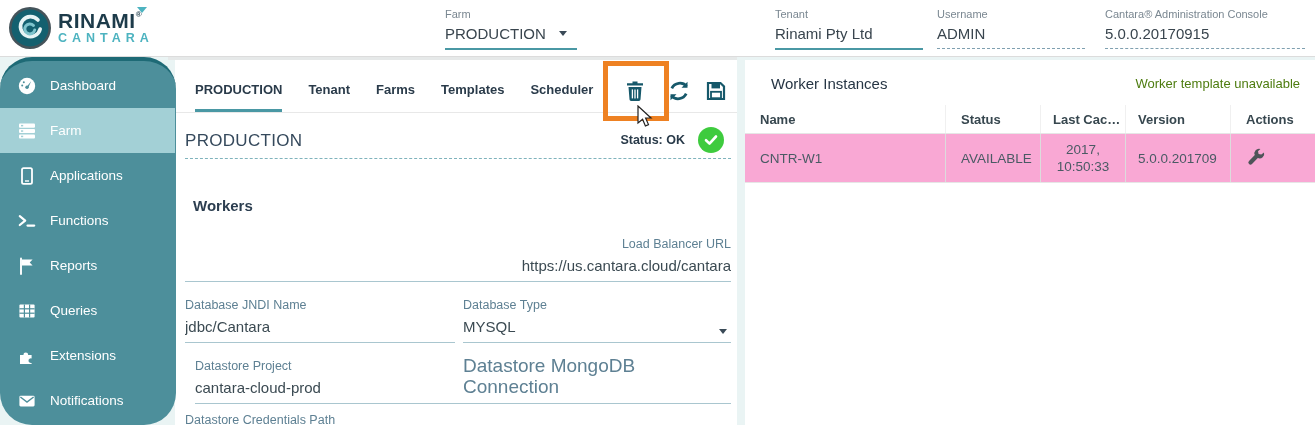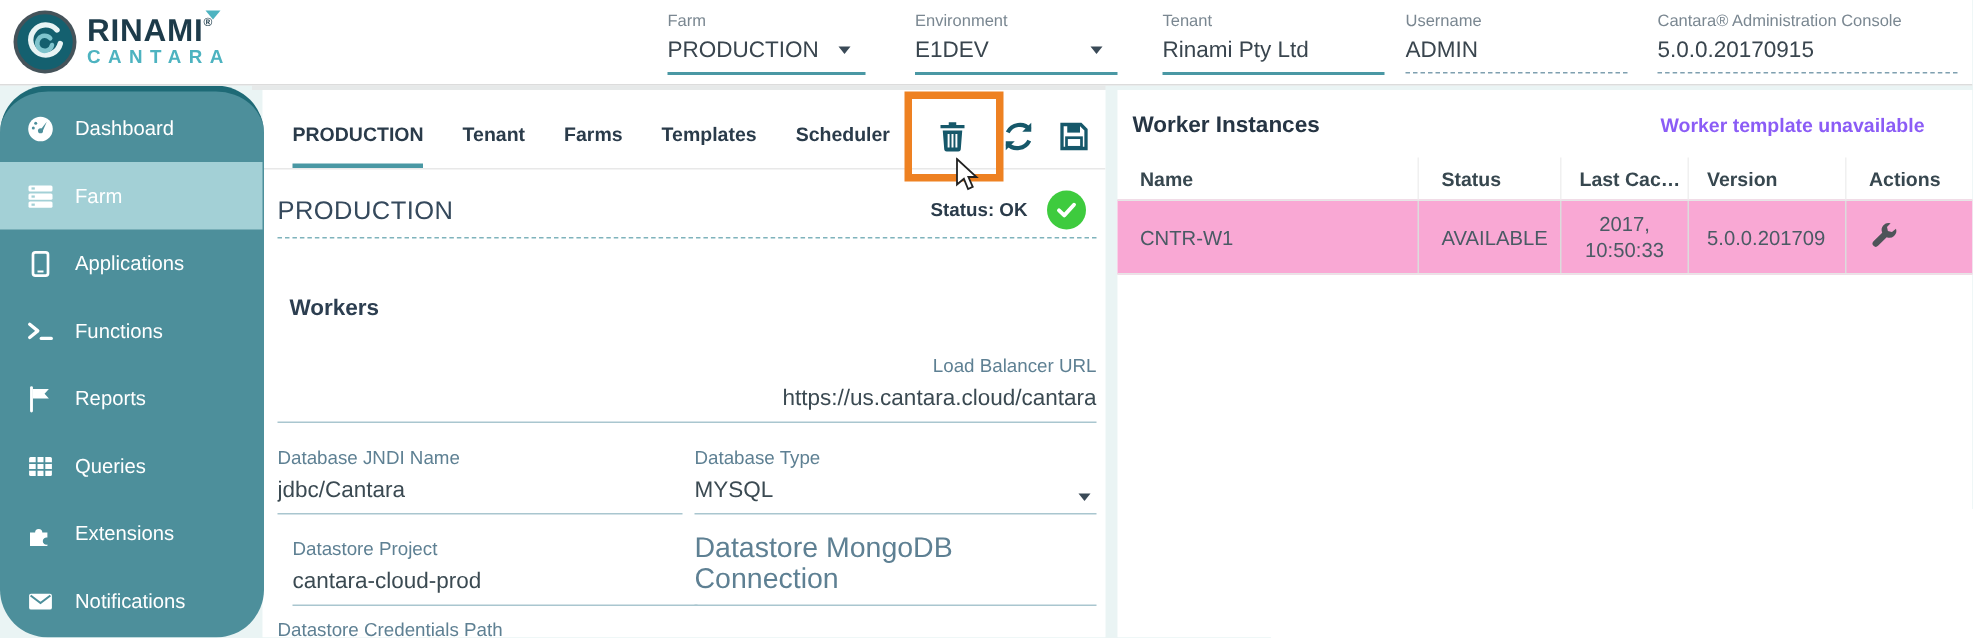--- a/index.html
+++ b/index.html
@@ -67,22 +67,22 @@
   .ffield .fcaret { position:absolute; right:4px; bottom:8px; width:0; height:0; border-left:4.5px solid transparent; border-right:4.5px solid transparent; border-top:5.5px solid #3a4a57; }
   .ff-lb     { left:10px;  top:176px; width:546px; height:46px;text-align:right; }
   .ff-jndi   { left:10px;  top:237px; width:270px; height:46px; }
   .ff-dbtype { left:288px; top:237px; width:268px; height:46px; }
   .ff-dsproj { left:20px;  top:298px; width:270px; height:46px; }
   .ff-mongo  { left:288px; top:295px; width:268px; height:49px; }
   .ff-mongo .flabel { font-size:19px; line-height:21px; }
   .ff-creds  { left:10px;  top:352px; width:270px; border-bottom:none; }
 
   
-  .wp-title { position:absolute; left:10px; top:15px; font-size:15px; font-weight:bold; color:#263544; }
-  .wp-warning { position:absolute; right:32px; top:16px; font-size:13px; font-weight:bold; color:#8b5cf6; }
+  .wp-title { position:absolute; left:26px; top:15px; font-size:15px; font-weight:normal; color:#263544; }
+  .wp-warning { position:absolute; right:15px; top:16px; font-size:13px; font-weight:normal; color:#4d7c0f; }
   .wtable { position:absolute; left:0; top:45px; width:570px; }
   .wrow { display:grid; grid-template-columns:200px 95px 85px 105px 85px; }
   .wrow.head { height:28px; }
   .wrow.head .wcell { font-weight:bold; color:#37474f; font-size:13px; border-left:1px solid #f0f0f0; }
   .wrow.head .wcell:first-child { border-left:none; }
   .wrow.data { height:50px; background:#f9a8d4; border-top:1px solid #e6e6e6; border-bottom:1px solid #e6e6e6; }
   .wrow.data .wcell { border-left:1px solid #dcdcdc; color:#4a5a64; font-size:13.5px; }
   .wrow.data .wcell:first-child { border-left:none; }
   .wcell { display:flex; align-items:center; padding-left:15px; overflow:hidden; white-space:nowrap; }
   .wcell.c-date { padding-left:0; justify-content:center; text-align:center; white-space:normal; line-height:17px; }
@@ -105,25 +105,20 @@
     <div class="brand-text">
       <div class="brand-name"><span>RINAMI</span><span class="brand-reg">®</span></div>
       <span class="i-chevron"></span>
       <div class="brand-product">CANTARA</div>
     </div>
   </div>
 
   <div class="hfield solid f-farm">
     <div class="hlabel">Farm</div>
     <div class="hvalue">PRODUCTION</div>
-    <span class="hcaret"></span>
-  </div>
-  <div class="hfield solid f-env">
-    <div class="hlabel">Environment</div>
-    <div class="hvalue">E1DEV</div>
     <span class="hcaret"></span>
   </div>
   <div class="hfield solid f-ten">
     <div class="hlabel">Tenant</div>
     <div class="hvalue">Rinami Pty Ltd</div>
   </div>
   <div class="hfield dashed f-user">
     <div class="hlabel">Username</div>
     <div class="hvalue">ADMIN</div>
   </div>

